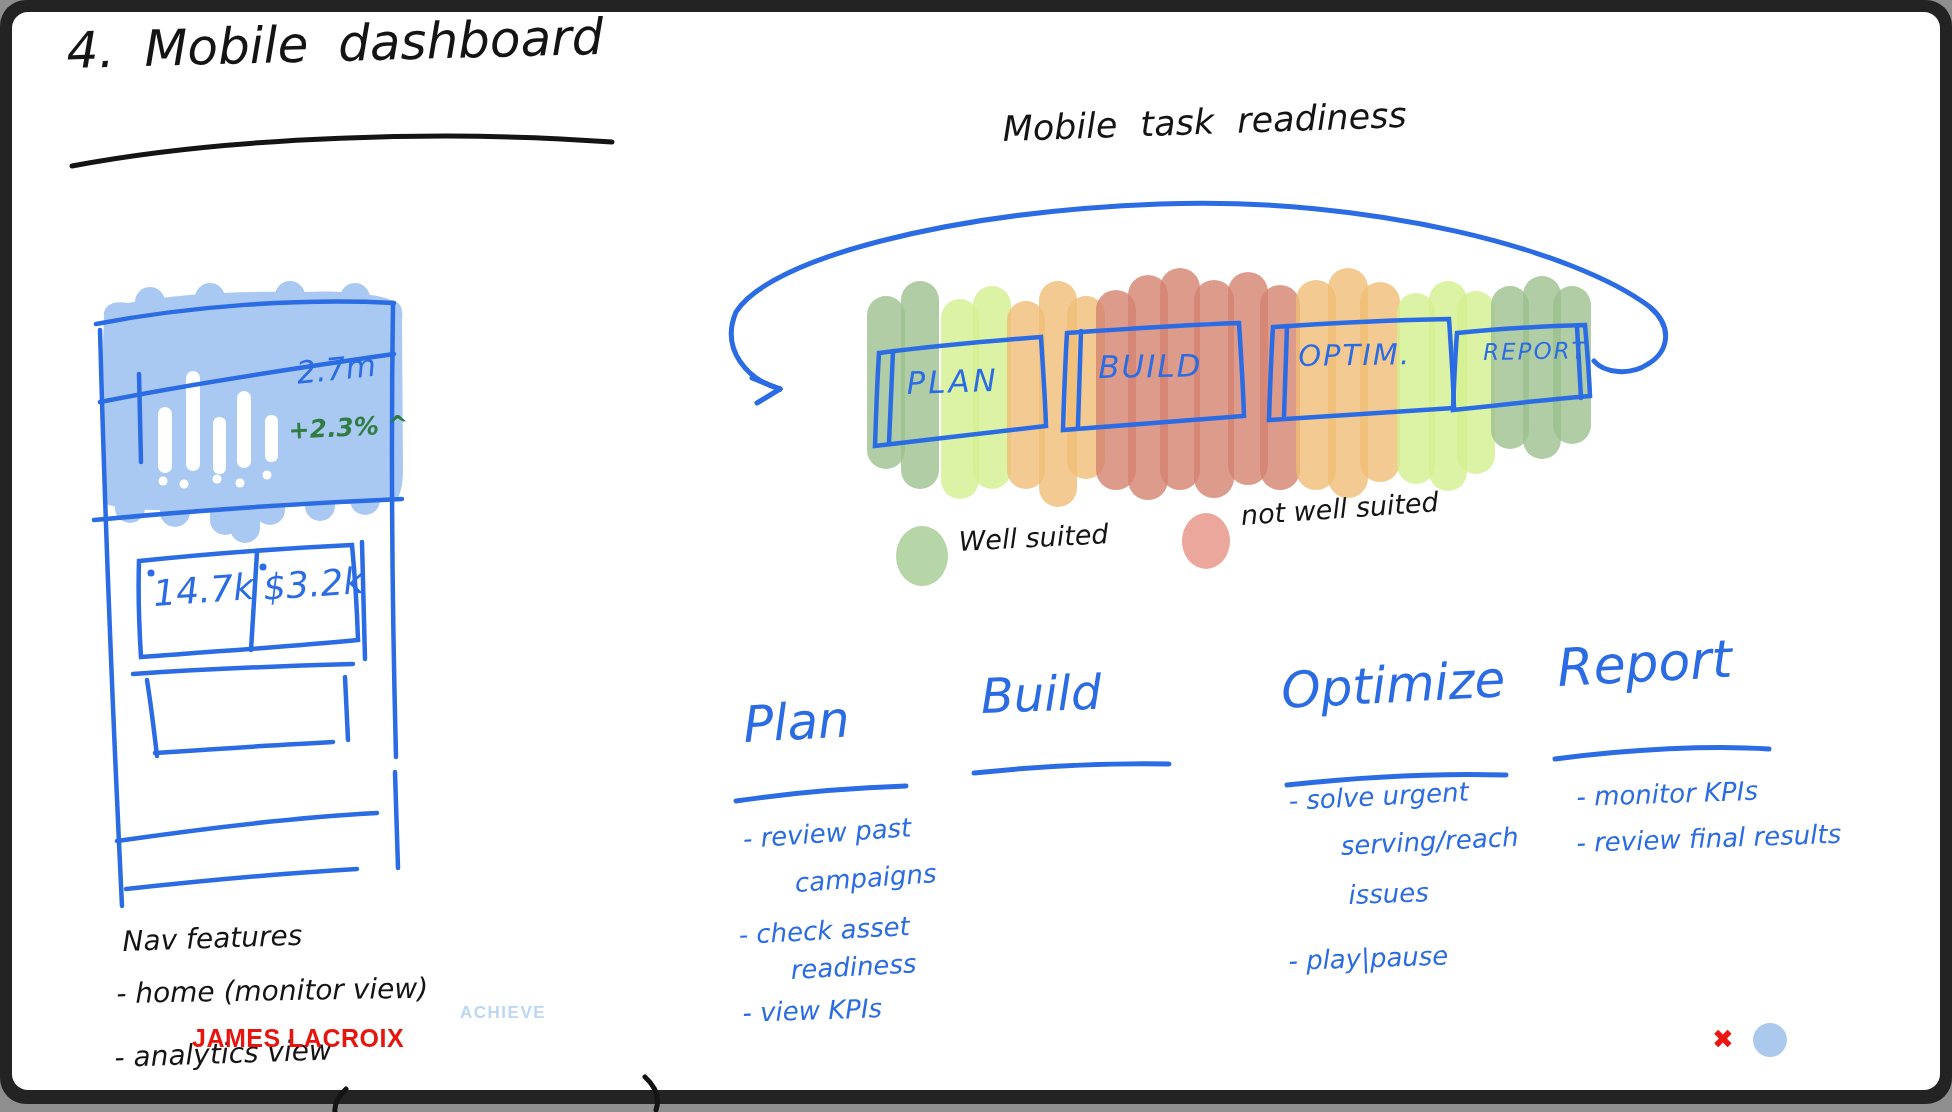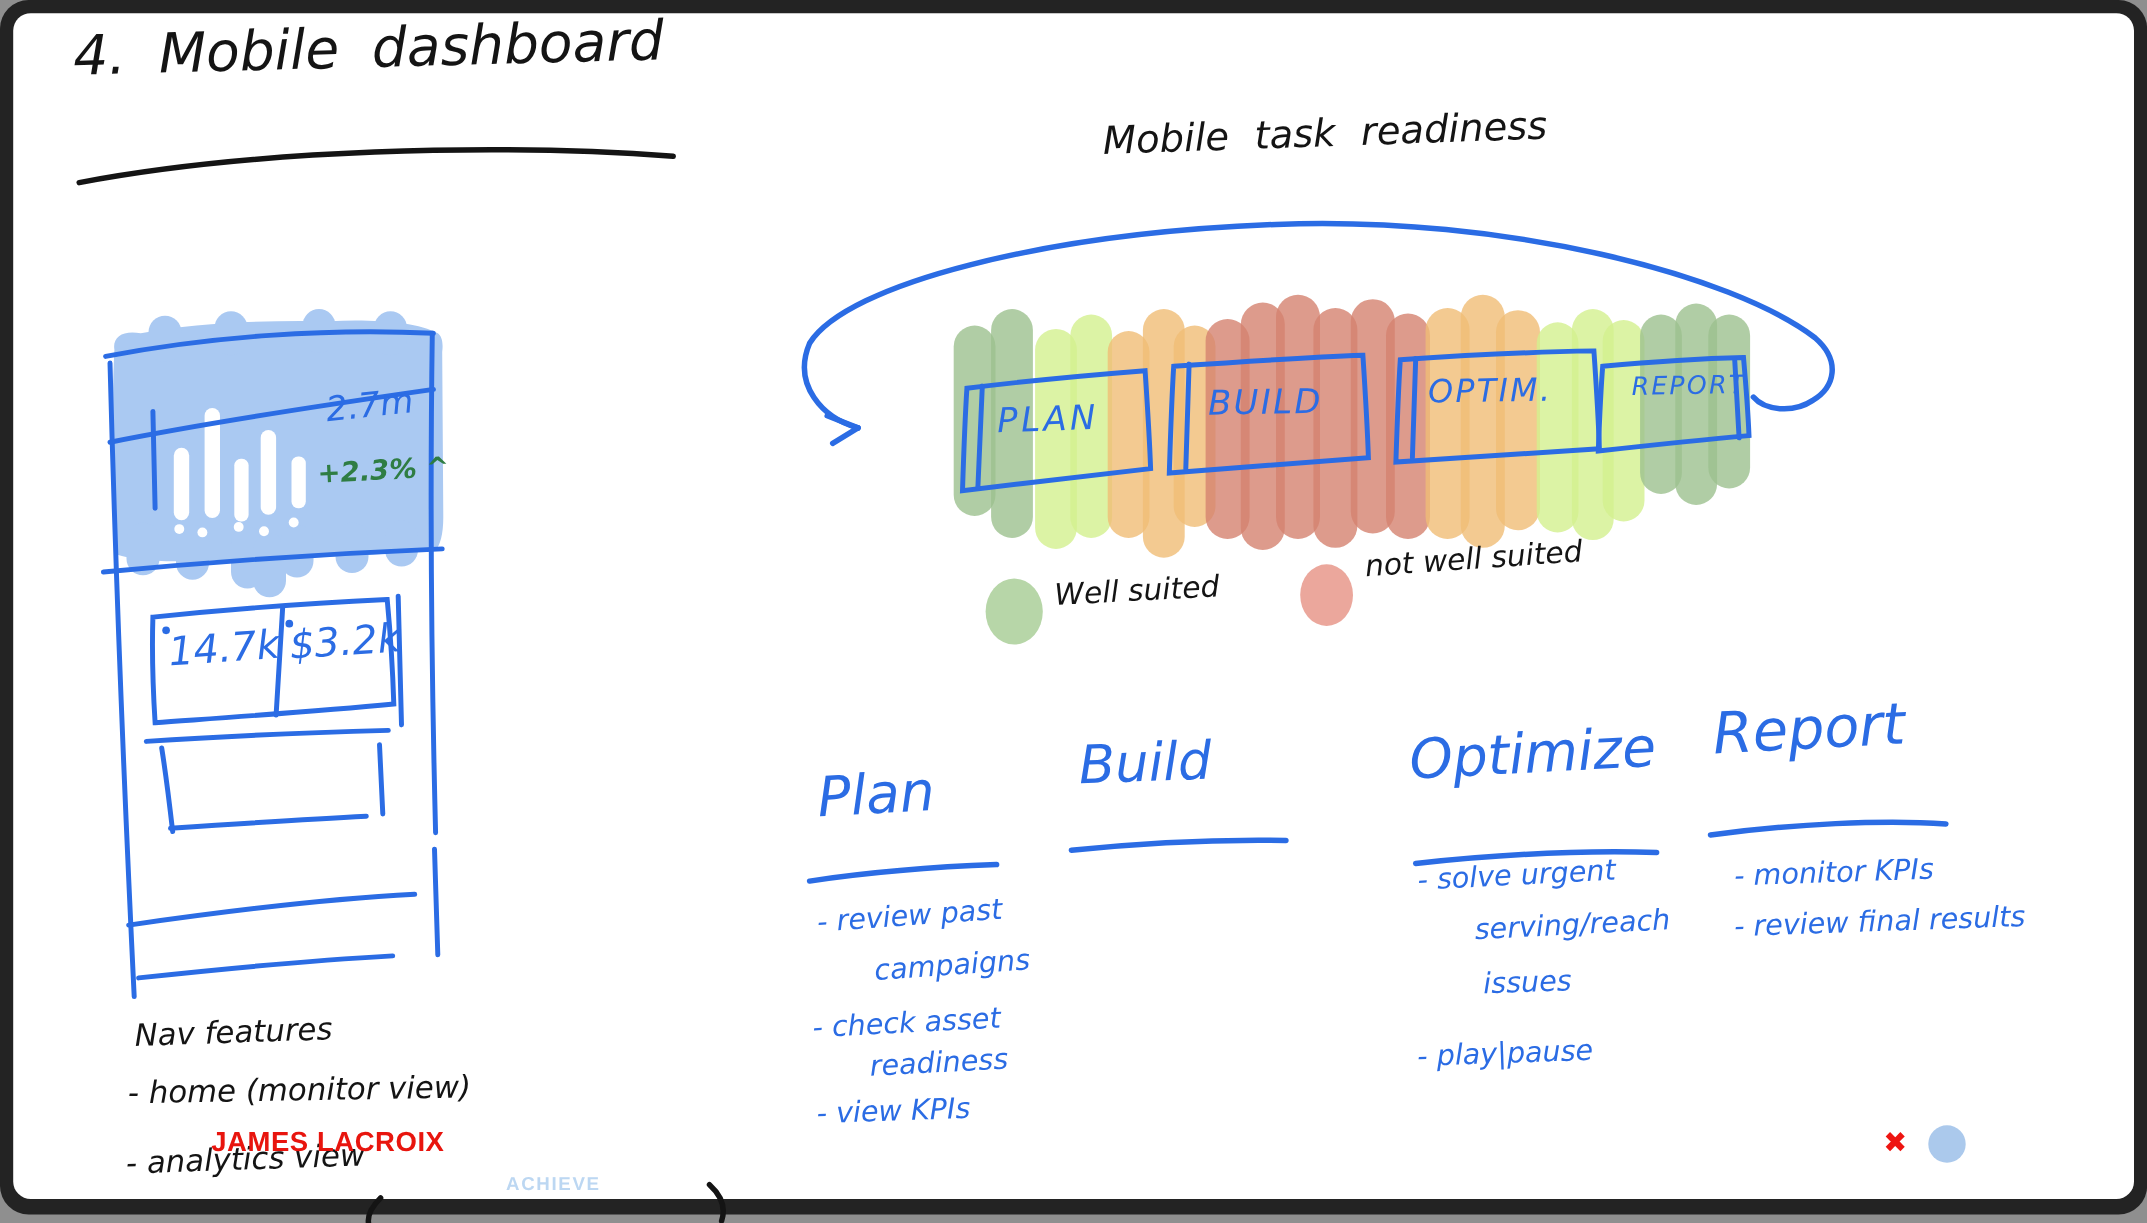--- a/index.html
+++ b/index.html
@@ -204,17 +204,17 @@
 
   <div class="hw hw-blue" style="left:1556px;top:642px;font-size:52px;transform:rotate(-3deg);">Report</div>
   <div class="hw hw-blue" style="left:1576px;top:784px;font-size:26px;transform:rotate(-2deg);">- monitor KPIs</div>
   <div class="hw hw-blue" style="left:1576px;top:830px;font-size:26px;transform:rotate(-2deg);">- review final results</div>
 
   <div class="hw" style="left:122px;top:928px;font-size:28px;transform:rotate(-2deg);">Nav features</div>
   <div class="hw" style="left:116px;top:980px;font-size:28px;transform:rotate(-1deg);">- home (monitor view)</div>
   <div class="hw" style="left:114px;top:1044px;font-size:28px;transform:rotate(-2deg);">- analytics view</div>
 
   <div class="wm" style="left:192px;top:1026px;font-size:25px;color:#e8150e;letter-spacing:0.5px;">JAMES LACROIX</div>
-  <div class="wm" style="left:460px;top:1068px;font-size:17px;color:#bcd7f2;letter-spacing:1.5px;">ACHIEVE</div>
+  <div class="wm" style="left:460px;top:1004px;font-size:17px;color:#bcd7f2;letter-spacing:1.5px;">ACHIEVE</div>
 
   <div class="close-x" style="left:1712px;top:1026px;font-size:26px;">✖</div>
   <div class="dot-avatar" style="left:1753px;top:1023px;"></div>
 </div>
 
 </body></html>

